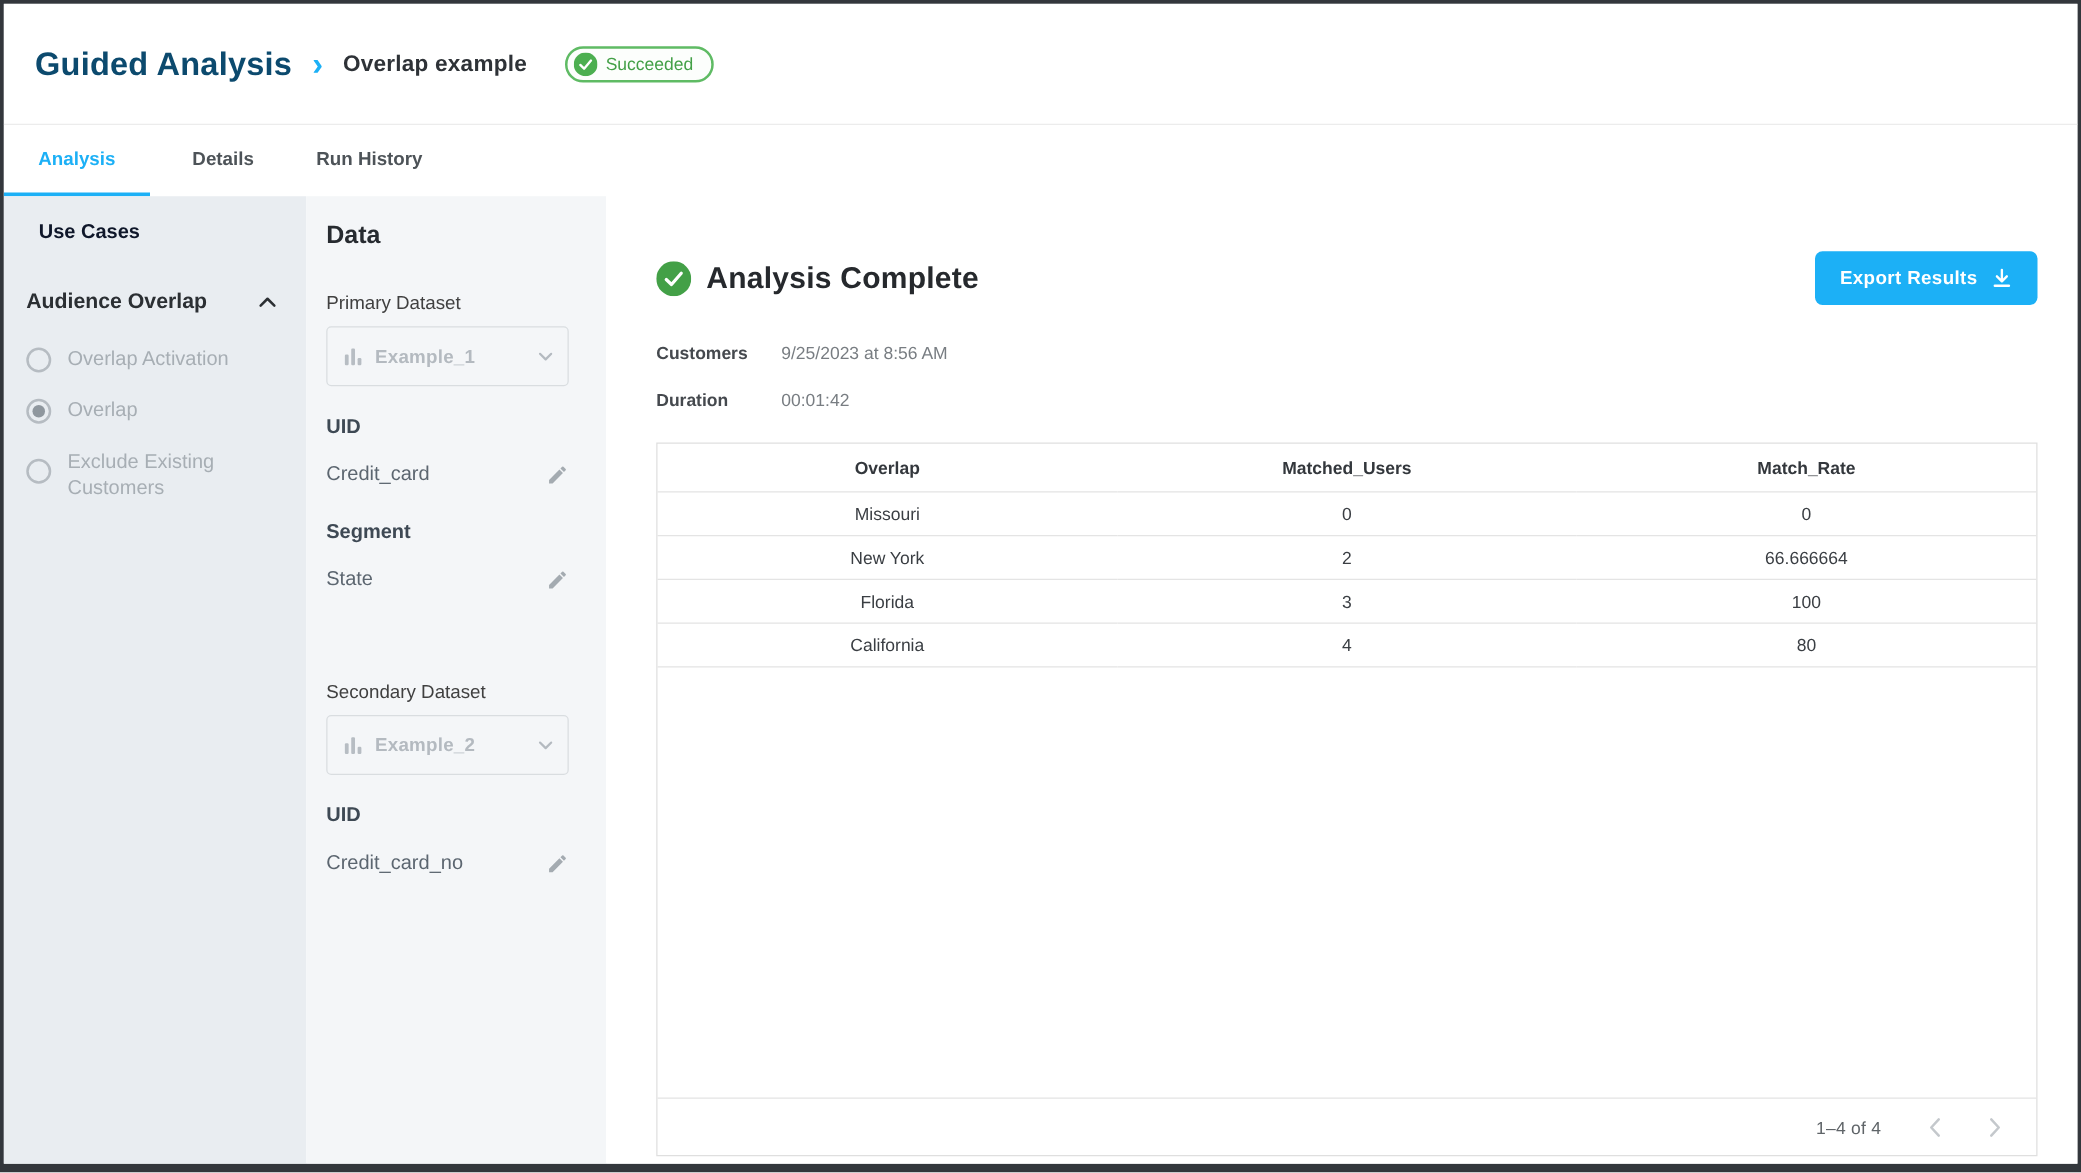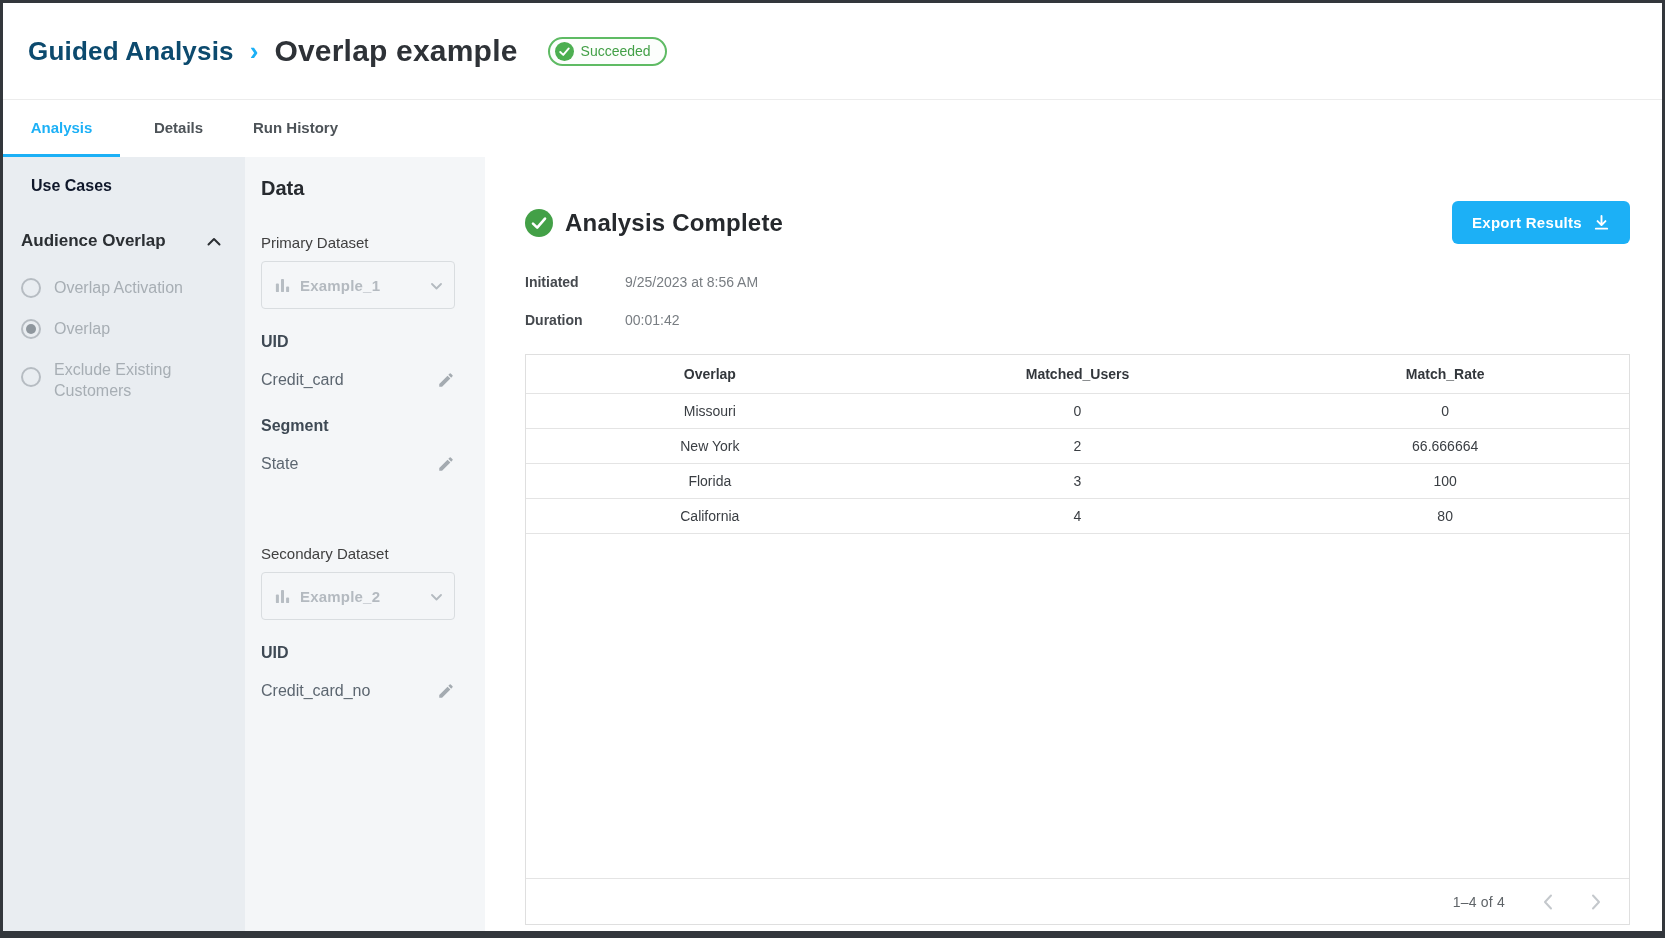--- a/index.html
+++ b/index.html
@@ -12,21 +12,21 @@
     display:flex; flex-direction:column; background:#fff; overflow:hidden;
   }
 
   
   .page-header{
     height:97px; flex:0 0 auto; display:flex; align-items:center;
     padding:0 30px 0 25px; background:#fff; border-bottom:1px solid #ececec;
   }
   .crumb-parent{ font-size:26px; font-weight:700; color:#0c4a6e; letter-spacing:.2px; cursor:pointer; }
   .crumb-sep{ font-size:26px; font-weight:700; color:#1cb0f6; margin:0 16px; }
-  .crumb-current{ font-size:30px; font-weight:600; color:#2e3237; letter-spacing:.2px; }
+  .crumb-current{ font-size:18px; font-weight:600; color:#2e3237; letter-spacing:.2px; }
   .status-badge{
     margin-left:30px; display:flex; align-items:center; gap:7px;
     border:2px solid #5fbb64; border-radius:16px; background:#fcfefc;
     padding:3px 14px 3px 5px; color:#43a047; font-size:14px; font-weight:500;
   }
 
   
   .tabbar{ height:57px; flex:0 0 auto; display:flex; background:#fff; }
   .tab{
     width:117px; display:flex; align-items:center; justify-content:center;
@@ -254,21 +254,21 @@
             <svg width="17" height="17" viewBox="0 0 18 18">
                 <path d="M9 2v9M4.8 7.5L9 11.7l4.2-4.2" fill="none" stroke="#fff" stroke-width="2" stroke-linecap="round" stroke-linejoin="round"></path>
                 <path d="M3 15.5h12" stroke="#fff" stroke-width="2" stroke-linecap="round"></path>
               </svg>
           </span>
         </button>
       </div>
 
       <div class="meta">
         <div class="meta-row">
-          <span class="meta-label">Initiated</span>
+          <span class="meta-label">Customers</span>
           <span class="meta-value">9/25/2023 at 8:56 AM</span>
         </div>
         <div class="meta-row">
           <span class="meta-label">Duration</span>
           <span class="meta-value">00:01:42</span>
         </div>
       </div>
 
       <div class="table-card">
         <table class="results">

